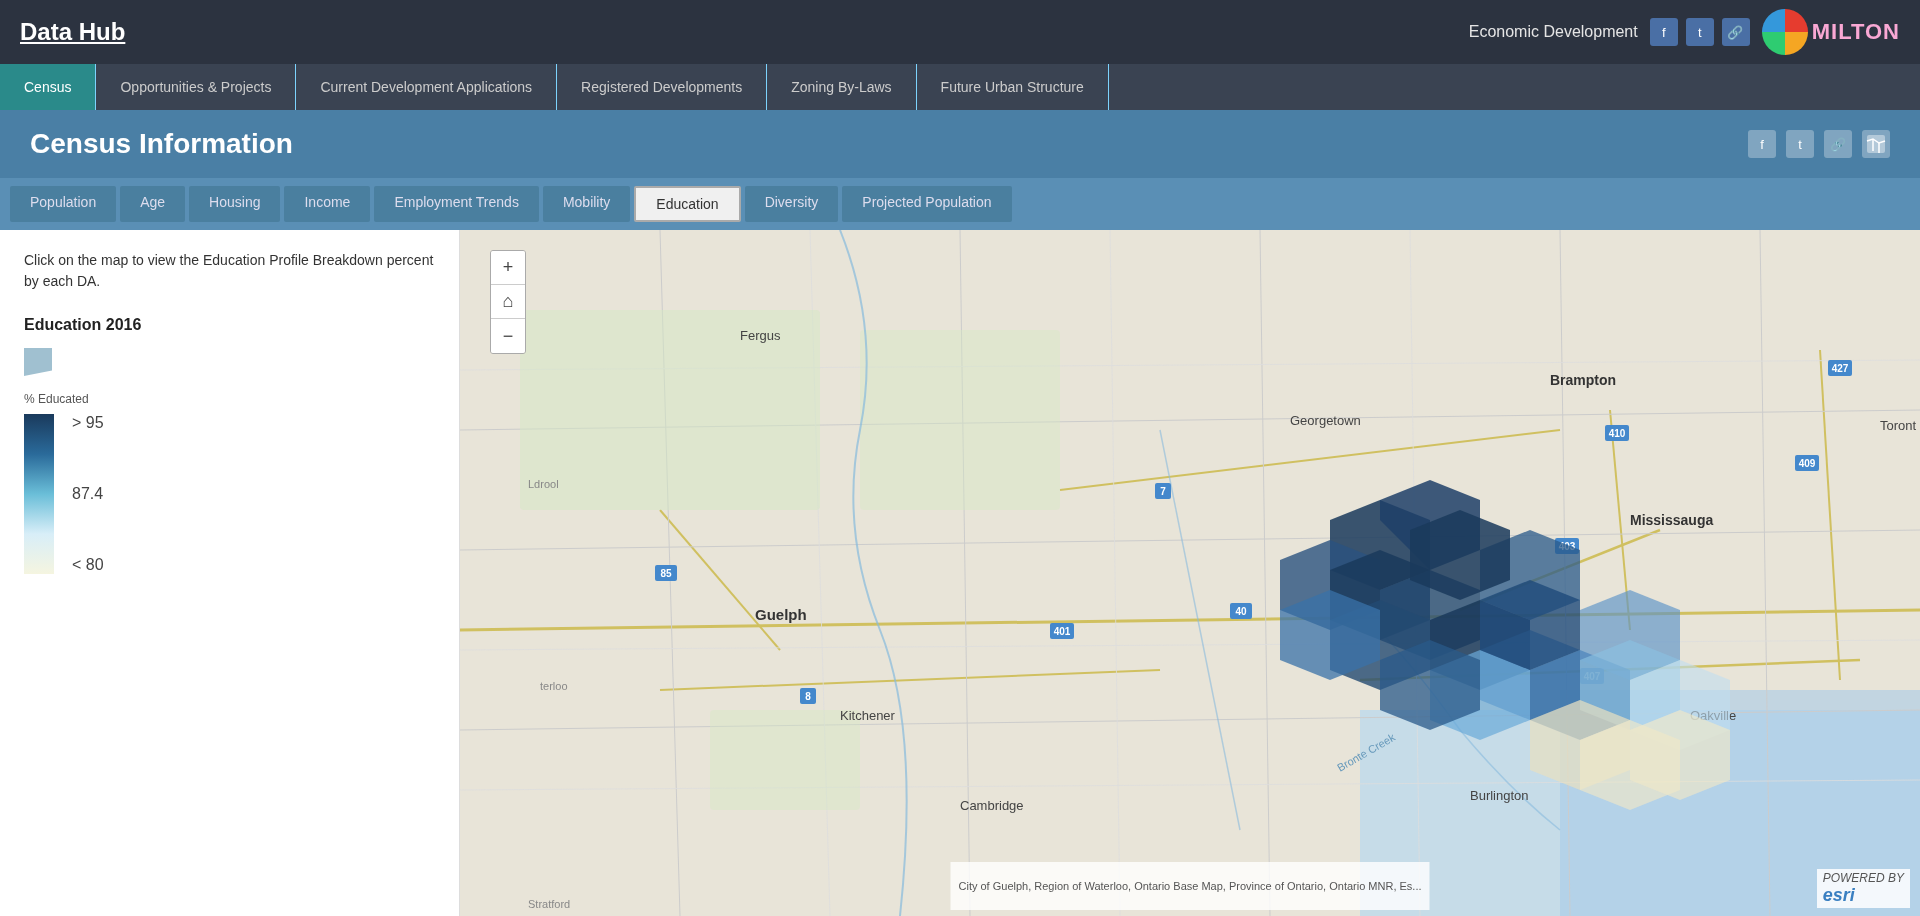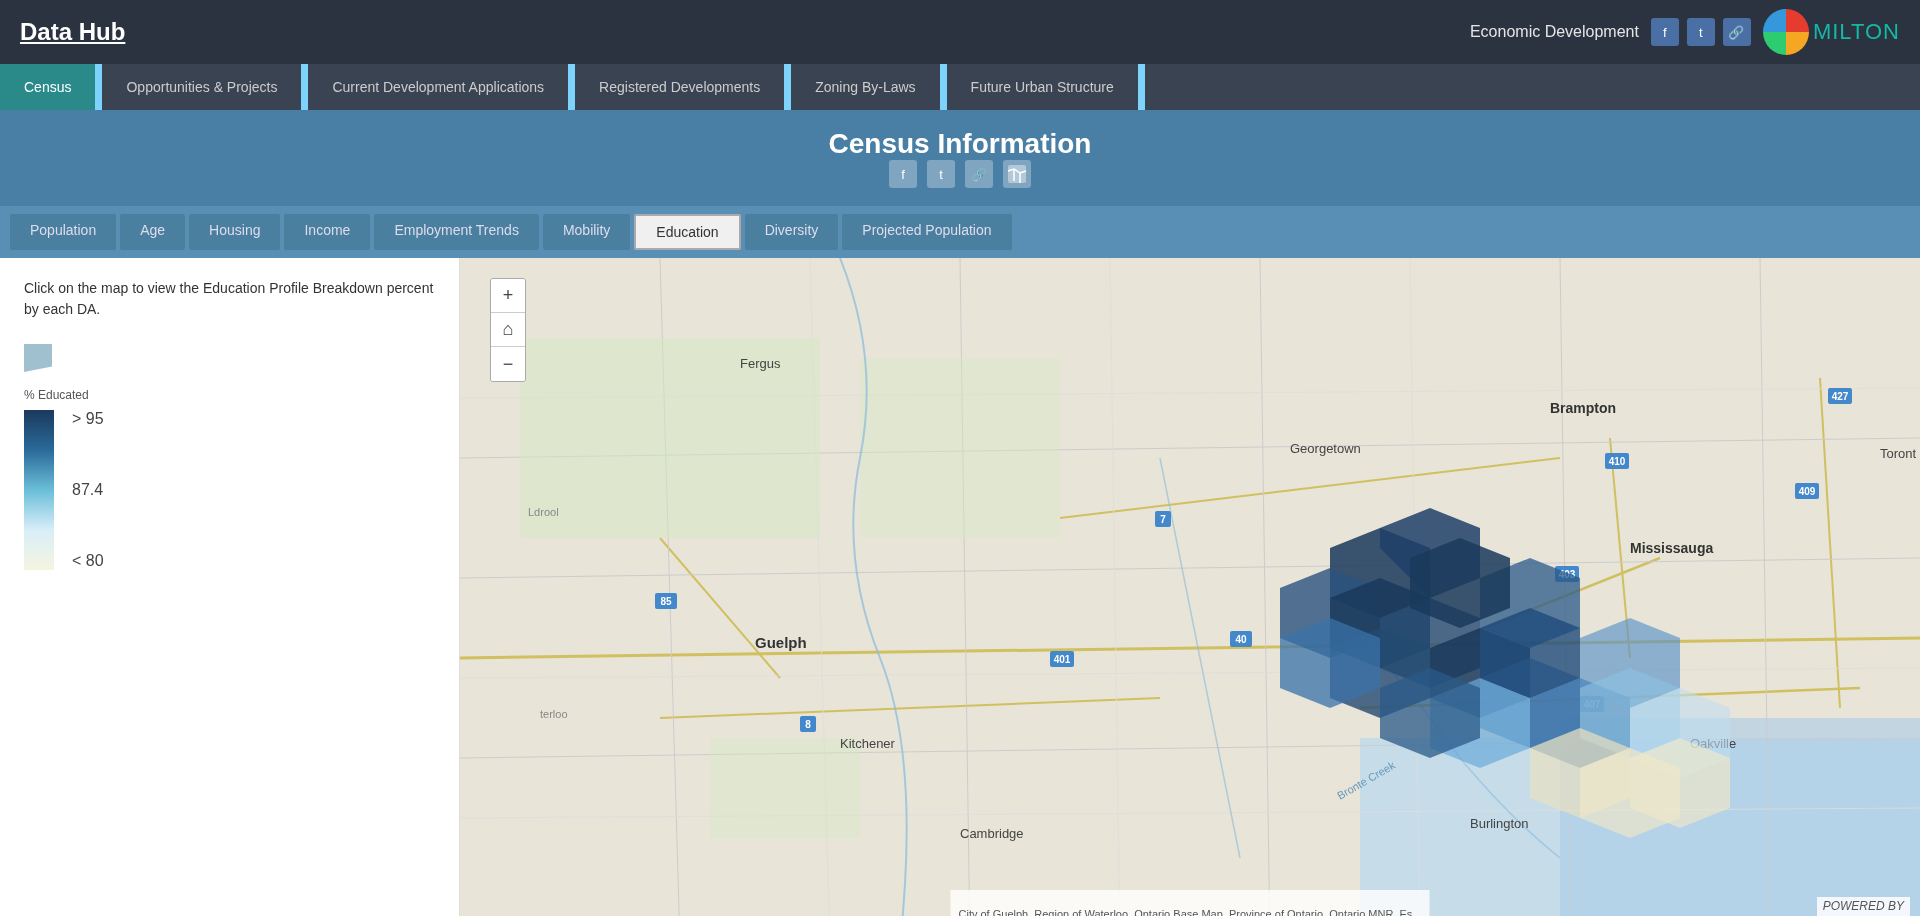--- a/index.html
+++ b/index.html
@@ -50,57 +50,56 @@
       align-items: center;
       gap: 4px;
     }
     .milton-logo .logo-circle {
       width: 46px;
       height: 46px;
       border-radius: 50%;
       background: conic-gradient(#e63c2f 0deg 90deg, #f5a623 90deg 180deg, #2ecc71 180deg 270deg, #3498db 270deg 360deg);
     }
     .milton-logo .logo-text {
-      color: #14b8a6;
+      color: #f9a8d4;
       font-size: 22px;
-      font-weight: normal;
+      font-weight: bold;
       letter-spacing: 1px;
     }
 
     
     .tab-nav {
       background: #3a4352;
       display: flex;
       align-items: stretch;
       padding: 0 0 0 0;
       height: 46px;
     }
     .tab-nav .tab {
       padding: 0 24px;
       display: flex;
       align-items: center;
       color: #ccc;
       font-size: 14px;
       cursor: pointer;
-      border-right: 7px solid #7dd3fc;
+      border-right: 1px solid #7dd3fc;
       transition: background 0.2s;
     }
     .tab-nav .tab.active {
       background: #2a8a8a;
       color: #fff;
     }
 
     
     .content-header {
       background: #4a7fa5;
       padding: 18px 30px;
       display: flex;
       align-items: center;
       justify-content: space-between;
-      flex-direction: column;
     }
     .content-header h1 {
       color: #fff;
       font-size: 28px;
       font-weight: bold;
     }
     .header-icons {
       display: flex;
       align-items: center;
       gap: 10px;
@@ -346,20 +345,21 @@
   <div class="sub-tab">Mobility</div>
   <div class="sub-tab active">Education</div>
   <div class="sub-tab">Diversity</div>
   <div class="sub-tab">Projected Population</div>
 </div>
 
 <div class="main-content">
 
   <div class="sidebar">
     <p class="instruction">Click on the map to view the Education Profile Breakdown percent by each DA.</p>
+    <div class="legend-title">Education 2016</div>
     <div class="legend-icon"></div>
     <div class="legend-label">% Educated</div>
     <div class="legend-bar-container">
       <div class="legend-bar">
         <div class="legend-bar-gradient"></div>
       </div>
       <div class="legend-labels-right">
         <span>&gt; 95</span>
         <span>87.4</span>
         <span>&lt; 80</span>

